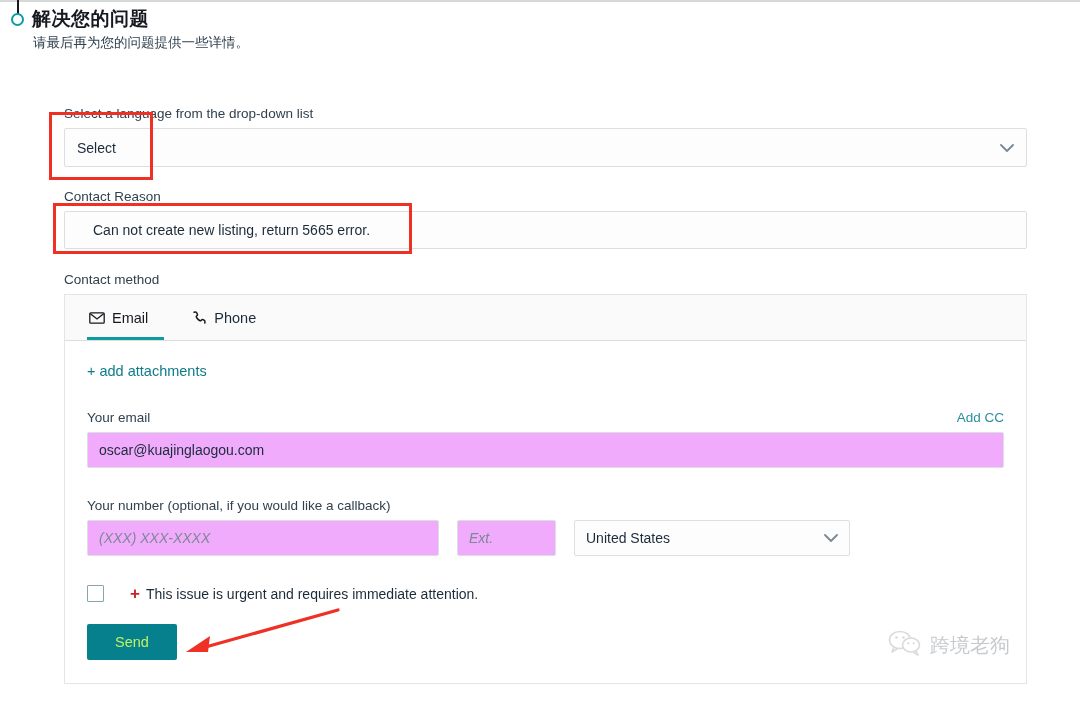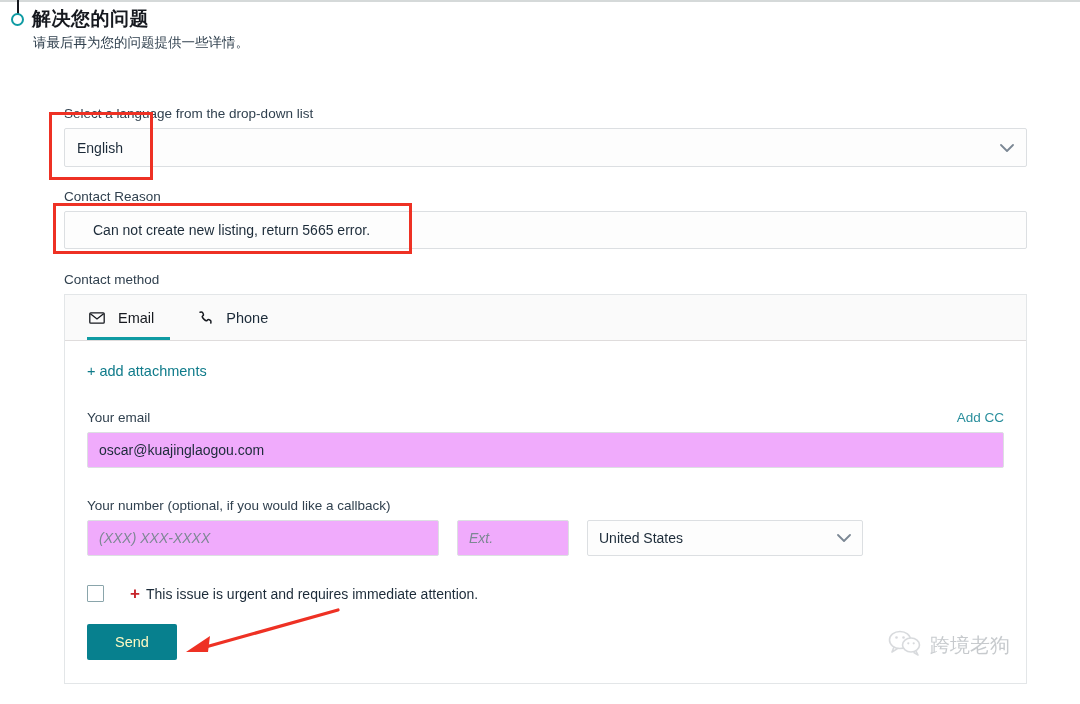--- a/index.html
+++ b/index.html
@@ -92,21 +92,21 @@
     background: #ffffff;
   }
   .tabbar {
     height: 45px;
     background: #fafafa;
     border-bottom: 1px solid #dfdcdc;
     display: flex; align-items: flex-end;
     padding-left: 22px;
   }
   .tab {
-    display: flex; align-items: center; gap: 13px;
+    display: flex; align-items: center; gap: 7px;
     height: 100%;
     padding: 0 16px 0 2px;
     margin-right: 26px;
     font-size: 14.5px;
     color: #1c2b39;
     position: relative;
     cursor: pointer;
   }
   .tab .ul {
     position: absolute; left: 0; bottom: 0; height: 3px; width: 0;
@@ -142,21 +142,21 @@
     background: #f0abfc;
     font-size: 14px; color: #1c2b39;
     padding: 0 11px;
     font-family: inherit;
     outline: none;
   }
   .text-input::placeholder { color: #7d8894; font-style: italic; }
 
   .phone-row { display: flex; gap: 18px; margin-top: 7px; }
   .phone-main { width: 352px; }
-  .phone-ext  { width: 112px; }
+  .phone-ext  { width: 99px; }
   .phone-country {
     width: 276px; height: 36px; box-sizing: border-box;
     border: 1px solid #dcdfe2; border-radius: 2px;
     background: #fdfdfd; font-size: 14px; color: #1c2b39;
     display: flex; align-items: center; justify-content: space-between;
     padding: 4px 11px;
     cursor: pointer;
   }
   .phone-row .text-input { margin-top: 0; }
 
@@ -175,21 +175,21 @@
   .plus-icon {
     color: #c7242a; font-size: 17px; font-weight: bold;
     margin-left: 26px; margin-right: 6px; line-height: 1;
   }
   .urgent-text { font-size: 14px; color: #1c2b39; }
 
   .send-btn {
     margin-top: 22px;
     width: 90px; height: 36px;
     background: #07808e;
-    color: #fef9c3;
+    color: #bef264;
     border: none; border-radius: 2px;
     font-size: 14.5px;
     font-family: inherit;
     cursor: pointer;
   }
 
   
   .anno-box {
     position: absolute;
     border: 3px solid #ee3124;
@@ -218,21 +218,21 @@
 
 <div class="step-marker">
   <div class="step-line"></div>
   <div class="step-ring"></div>
 </div>
 <div class="page-title">解决您的问题</div>
 <div class="page-subtitle">请最后再为您的问题提供一些详情。</div>
 
 <div class="field-label lang-label">Select a language from the drop-down list</div>
 <div class="input-box select-lang">
-  <span>English</span>
+  <span>Select</span>
   <span class="chev">
     <svg width="14" height="9" viewBox="0 0 14 9">
         <path d="M1 1 L7 7 L13 1" stroke="#7b8794" stroke-width="1.8" fill="none" stroke-linecap="round" stroke-linejoin="round"></path>
       </svg>
   </span>
 </div>
 
 <div class="field-label reason-label">Contact Reason</div>
 <div class="input-box reason-box">
   <span>Can not create new listing, return 5665 error.</span>

